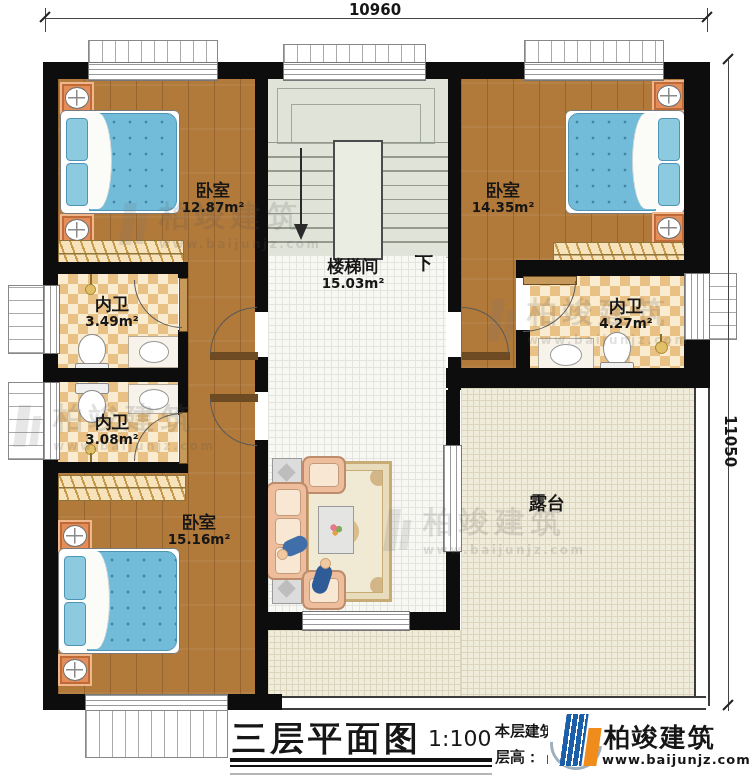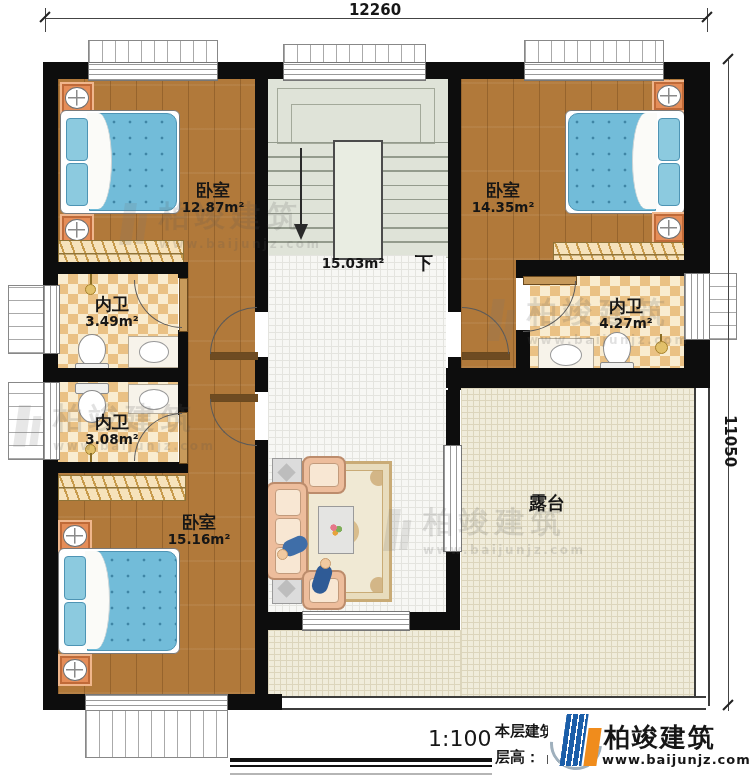--- a/index.html
+++ b/index.html
@@ -307,20 +307,21 @@
 
   <div class="label" style="left:153px;top:180px;width:120px">
     <div class="rname">卧室</div>
     <div class="rarea">12.87m²</div>
   </div>
   <div class="label" style="left:443px;top:180px;width:120px">
     <div class="rname">卧室</div>
     <div class="rarea">14.35m²</div>
   </div>
   <div class="label" style="left:293px;top:256px;width:120px">
+    <div class="rname">楼梯间</div>
     <div class="rarea">15.03m²</div>
   </div>
   <div class="label big" style="left:410px;top:252px;width:28px">下</div>
   <div class="label" style="left:72px;top:294px;width:80px">
     <div class="rname">内卫</div>
     <div class="rarea">3.49m²</div>
   </div>
   <div class="label" style="left:72px;top:412px;width:80px">
     <div class="rname">内卫</div>
     <div class="rarea">3.08m²</div>
@@ -333,26 +334,27 @@
     <div class="rname">卧室</div>
     <div class="rarea">15.16m²</div>
   </div>
   <div class="label big" style="left:507px;top:492px;width:80px">露台</div>
 
   <div class="dimline" style="left:45px;top:18px;width:663px;height:1px"></div>
   <div class="dimline" style="left:45px;top:8px;width:1px;height:24px"></div>
   <div class="dimline" style="left:707px;top:8px;width:1px;height:24px"></div>
   <div class="tick" style="left:38px;top:16px"></div>
   <div class="tick" style="left:700px;top:16px"></div>
-  <div class="dimtxt" style="left:330px;top:1px;width:90px">12260</div>
+  <div class="dimtxt" style="left:330px;top:1px;width:90px">10960</div>
   <div class="dimline" style="left:728px;top:60px;width:1px;height:651px"></div>
   <div class="tick" style="left:721px;top:58px"></div>
   <div class="tick" style="left:721px;top:704px"></div>
   <div class="dimtxt" style="left:700px;top:432px;width:60px;transform:rotate(90deg)">11050</div>
 
+  <div class="title-cn" style="left:232px;top:716px">三层平面图</div>
   <div class="dimline" style="left:230px;top:758px;width:262px;height:4px;background:#111"></div>
   <div class="dimline" style="left:230px;top:765px;width:262px;height:2px;background:#111"></div>
   <div class="dimline" style="left:230px;top:773px;width:262px;height:2px;background:#b5b5b5"></div>
   <div class="scale-txt" style="left:428px;top:726px">1:100</div>
   <div class="note" style="left:495px;top:722px">本层建筑面积：</div>
   <div class="note" style="left:495px;top:748px">层高：</div>
   <div class="note" style="left:546px;top:750px">m</div>
   <div class="logo-glyph" style="left:548px;top:710px;width:54px;height:62px">
     <div class="lg-swoosh" style="left:2px;top:8px"></div>
     <div class="lg-blue" style="left:15px;top:4px;width:22px;height:52px"></div>

